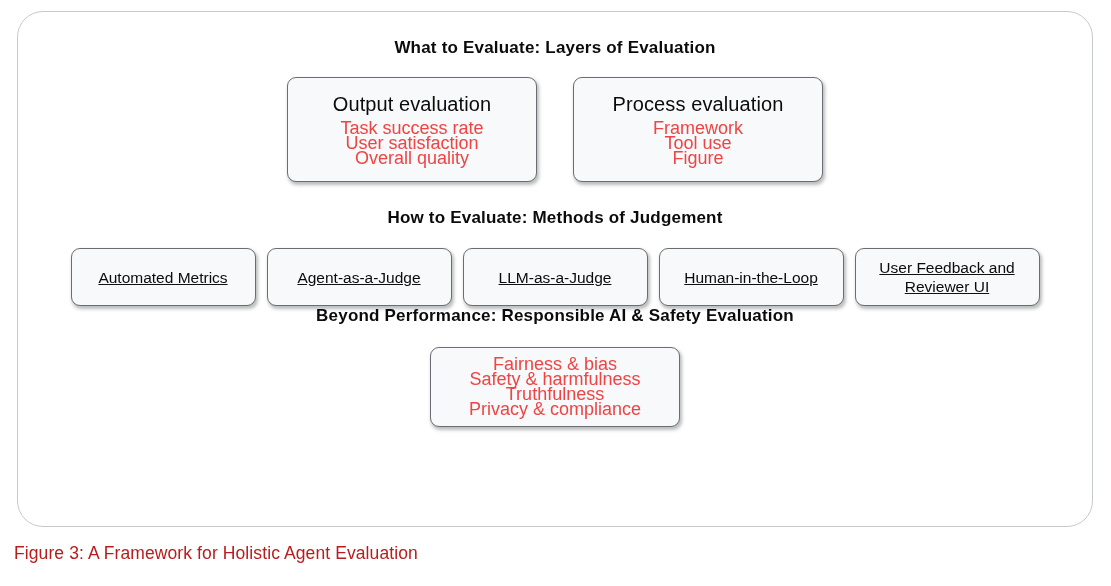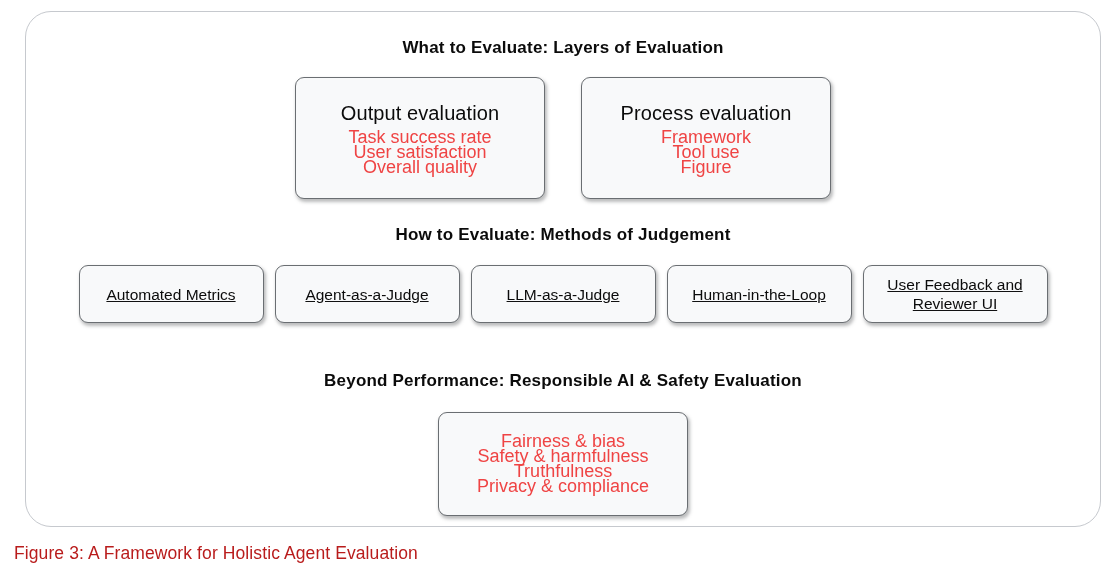--- a/index.html
+++ b/index.html
@@ -5,21 +5,21 @@
   * { margin: 0; padding: 0; box-sizing: border-box; }
   html, body {
     width: 1111px; height: 586px;
     background: #ffffff;
     font-family: "Liberation Sans", sans-serif;
     color: #111111;
     overflow: hidden;
   }
   .frame {
     position: absolute;
-    left: 25px; top: 11px;
+    left: 17px; top: 11px;
     width: 1076px; height: 516px;
     border: 1.5px solid #c6c9ce;
     border-radius: 26px;
     background: #ffffff;
     padding-top: 26px;
   }
   .sec-title {
     text-align: center;
     font-size: 17px;
     font-weight: bold;
@@ -38,40 +38,40 @@
     background: #f8f9fa;
     border: 1.5px solid #6a6e72;
     border-radius: 9px;
     box-shadow: 1.5px 2.5px 3.5px rgba(60,64,67,0.35);
     display: flex;
     flex-direction: column;
     align-items: center;
     justify-content: center;
     text-align: center;
   }
-  .box-lg { width: 250px; height: 122px; }
+  .box-lg { width: 250px; height: 105px; }
   .box-title {
     font-size: 20px;
     font-weight: 500;
     color: #0b0b0b;
     margin-bottom: 5px;
     letter-spacing: 0.1px;
   }
   .box-lines { font-size: 18px; line-height: 15px; color: #ef4444; }
   .box-method {
     width: 185px; height: 58px;
     font-size: 15.5px;
     font-weight: 500;
     line-height: 19px;
     padding: 0 10px;
     color: #0b0b0b;
   }
   .title-methods { margin-top: 26px; }
-  .title-safety  { margin-top: 48px; }
-  .box-safety { width: 250px; height: 104px; }
+  .title-safety  { }
+  .box-safety { width: 250px; height: 80px; }
   .caption {
     position: absolute;
     left: 14px; top: 543px;
     font-size: 17.5px;
     font-weight: 500;
     color: #b91c1c;
     letter-spacing: 0.1px;
   }
 </style>
 </head>

